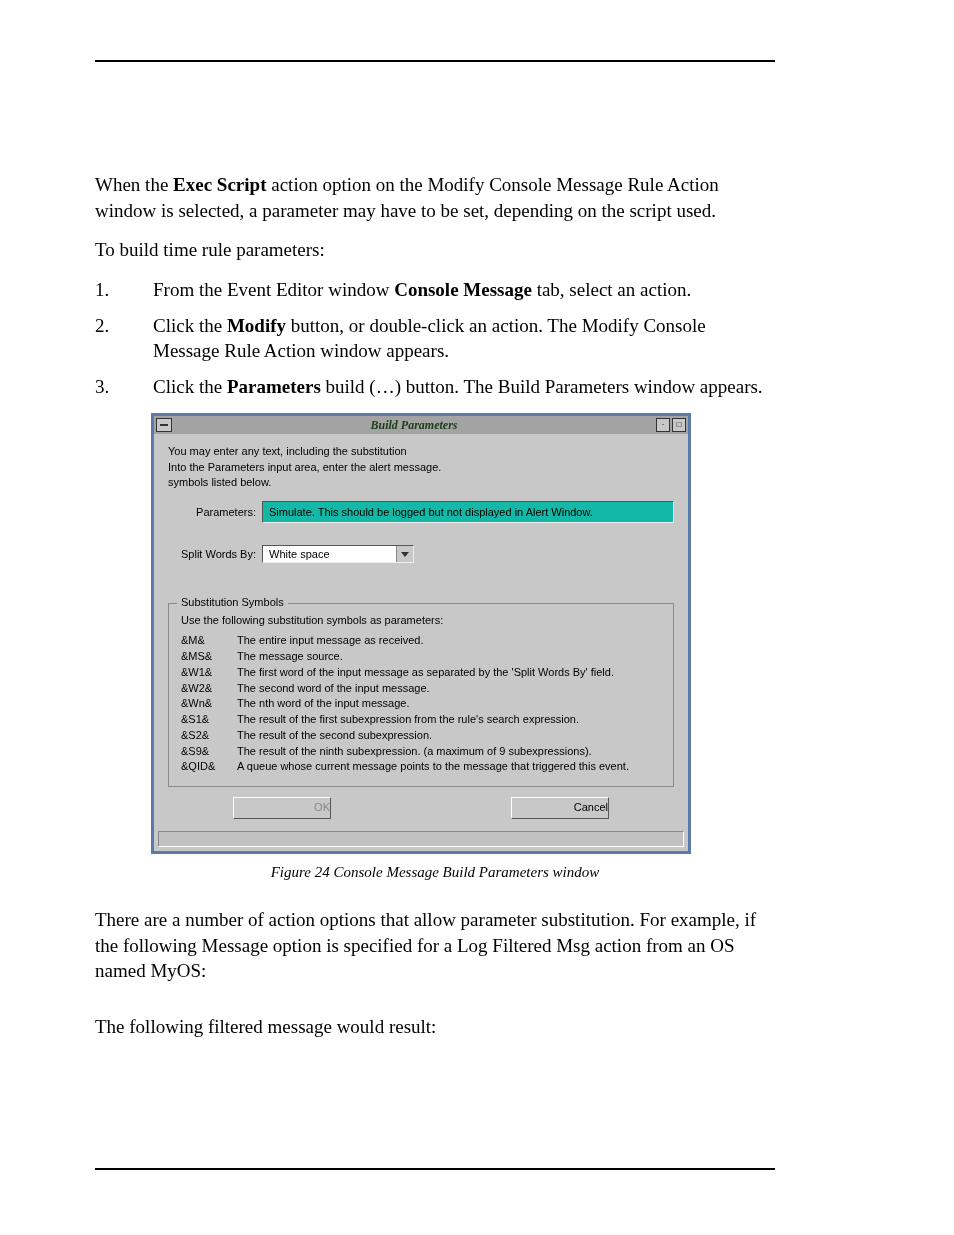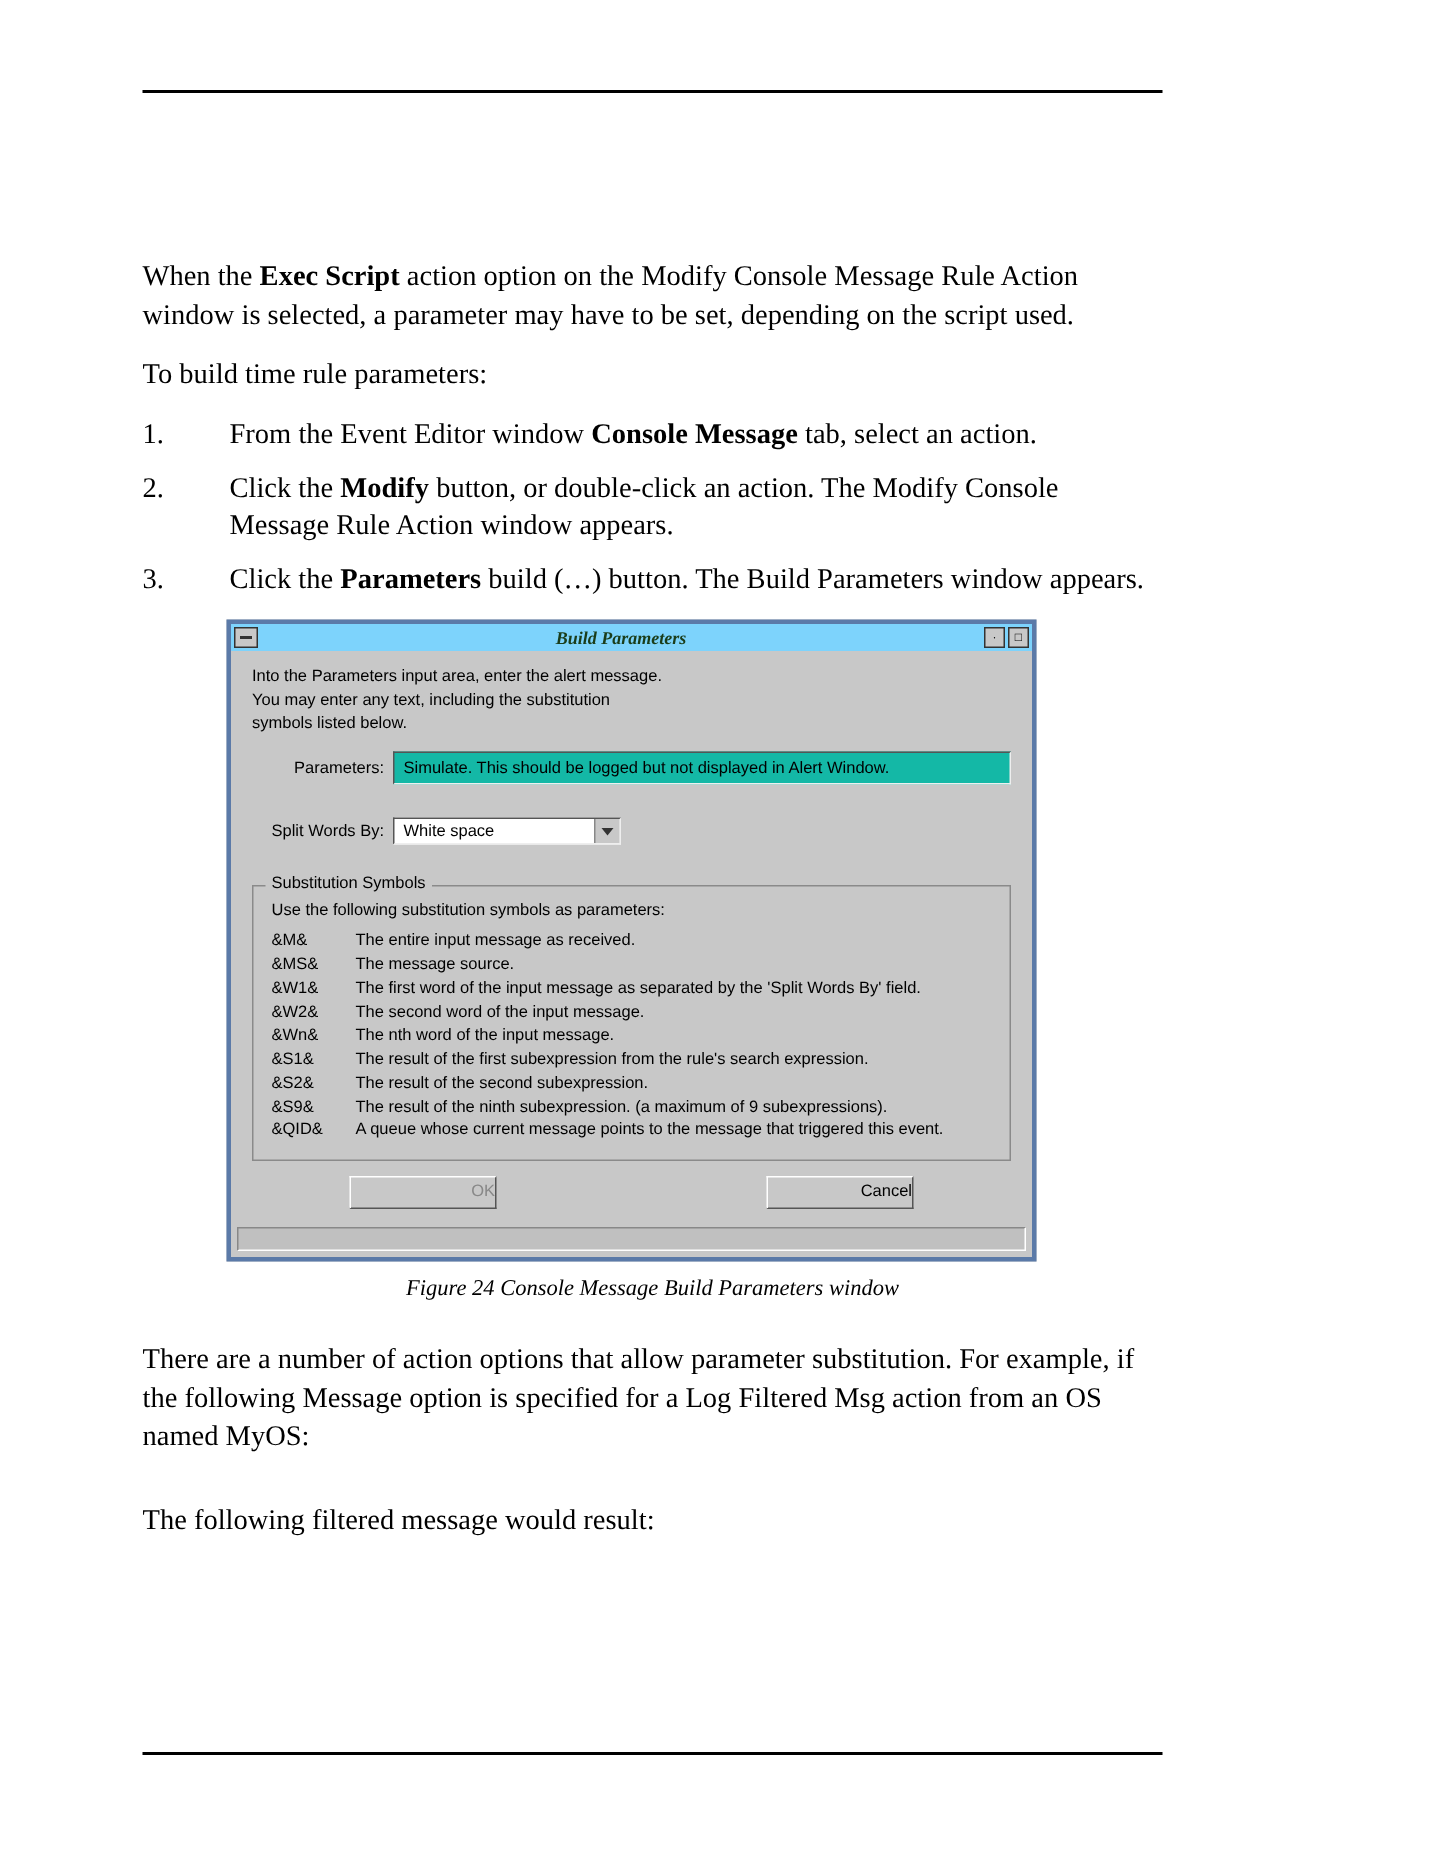--- a/index.html
+++ b/index.html
@@ -56,21 +56,21 @@
   }
   .dialog {
     width: 534px;
     border: 3px solid #5b7aa8;
     background: #c8c8c8;
     font-family: Verdana, Arial, sans-serif;
     font-size: 11px;
     color: #000;
   }
   .titlebar {
-    background: #7dd3fc;
+    background: #a3a3a3;
     height: 18px;
     display: flex;
     align-items: center;
     position: relative;
   }
   .titlebar .sysbox {
     width: 16px; height: 14px;
     margin-left: 2px;
     background: #c8c8c8;
     border: 1px solid #333;
@@ -156,21 +156,21 @@
     display: flex; align-items: center; justify-content: center;
   }
   .select .arrow::after {
     content: "";
     border-left: 4px solid transparent;
     border-right: 4px solid transparent;
     border-top: 5px solid #333;
   }
 
   .fieldset {
-    margin-top: 27px;
+    margin-top: 40px;
     border: 1px solid #8a8a8a;
     padding: 8px 12px 10px 12px;
     position: relative;
   }
   .fieldset .legend {
     position: absolute;
     top: -8px;
     left: 8px;
     background: #c8c8c8;
     padding: 0 4px;
@@ -264,22 +264,22 @@
         <div class="sysbox"></div>
         <div class="title">Build Parameters</div>
         <div class="winbtns">
           <div class="winbtn">·</div>
           <div class="winbtn">□</div>
         </div>
       </div>
 
       <div class="dlg-body">
         <div class="intro">
+          <p>You may enter any text, including the substitution</p>
           <p>Into the Parameters input area, enter the alert message.</p>
-          <p>You may enter any text, including the substitution</p>
           <p>symbols listed below.</p>
         </div>
 
         <div class="row">
           <div class="lbl">Parameters:</div>
           <div class="textfield">Simulate.  This should be logged but not displayed in Alert Window.</div>
         </div>
 
         <div class="row" style="margin-top:22px;">
           <div class="lbl">Split Words By:</div>

